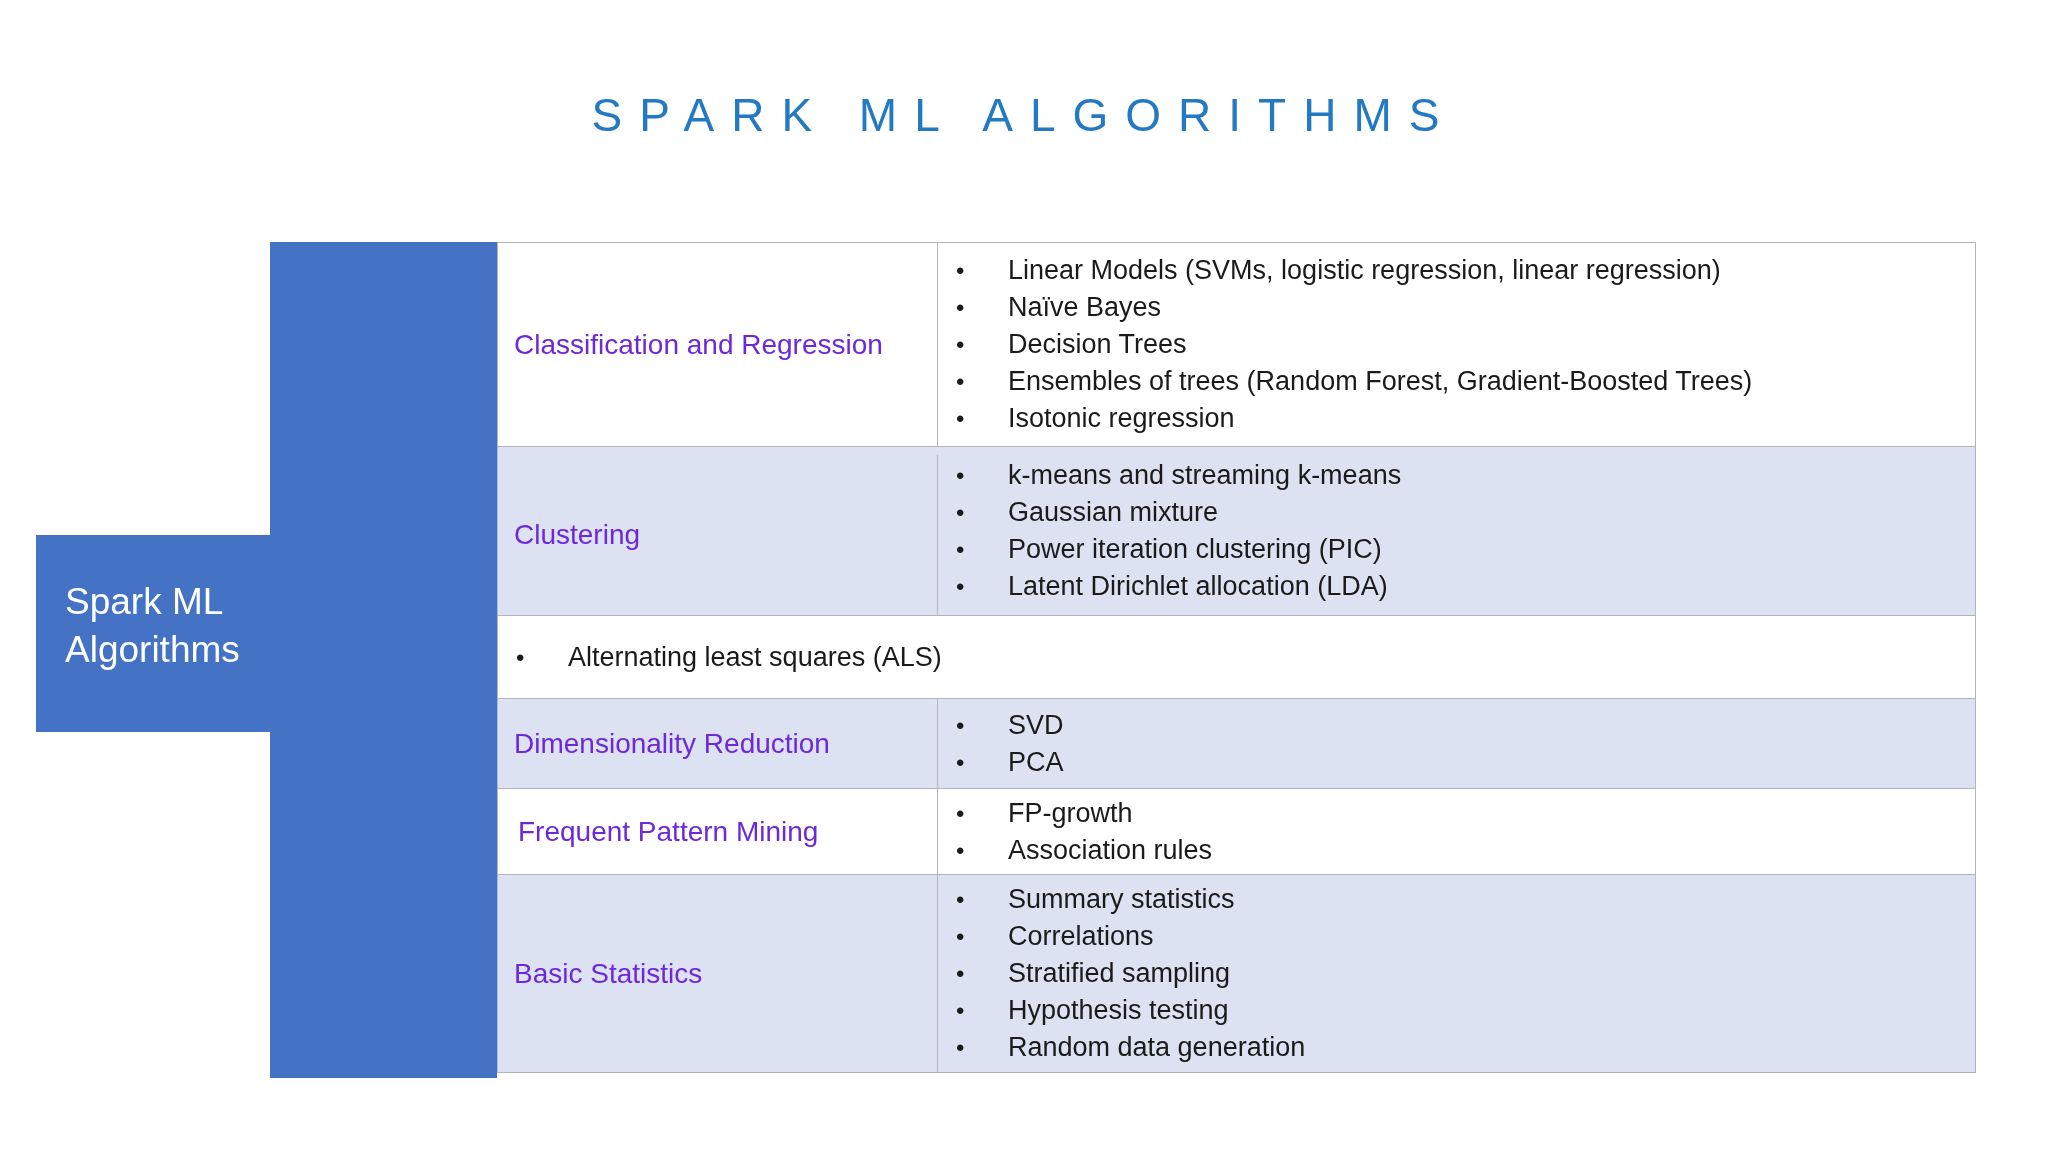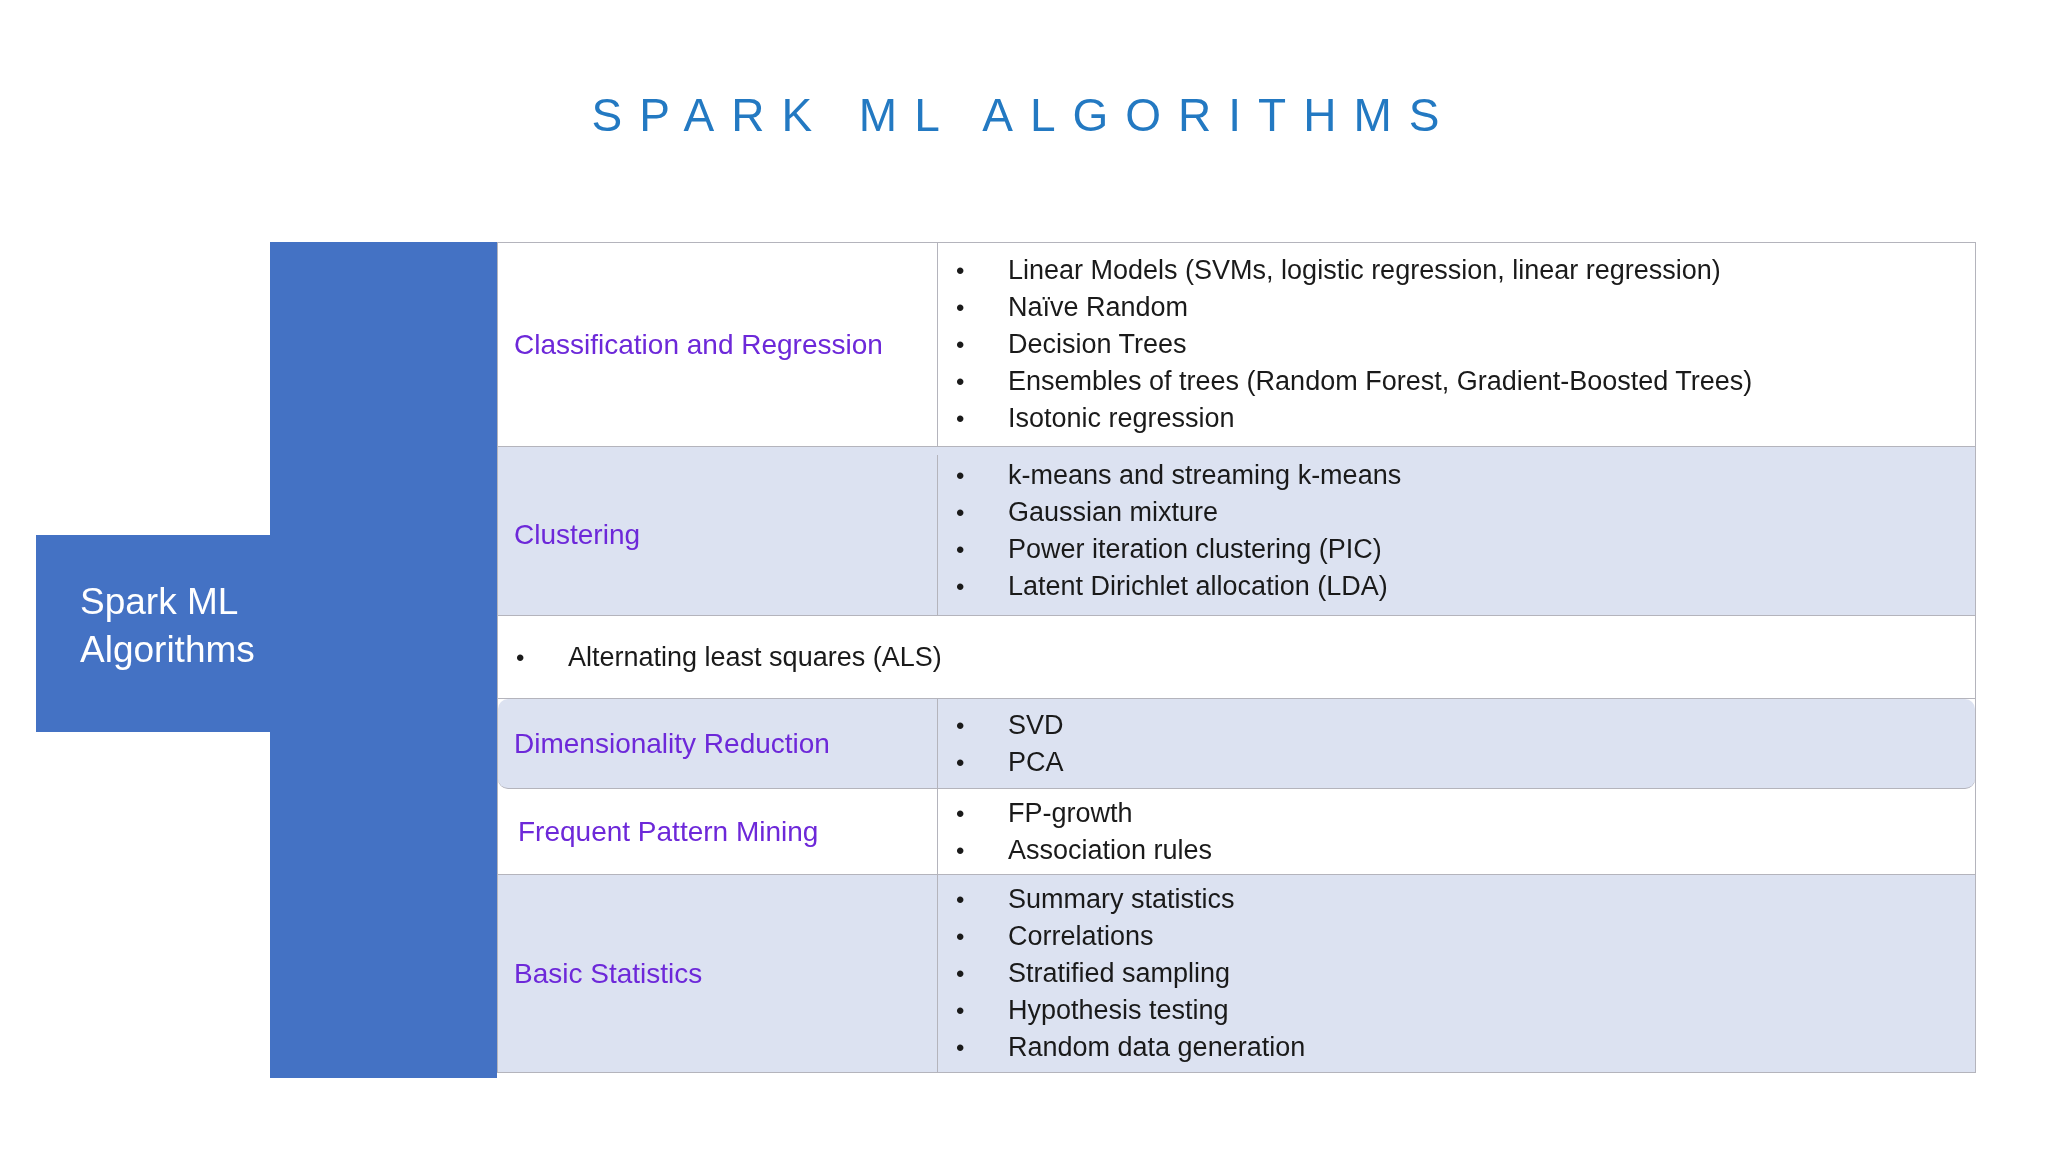--- a/index.html
+++ b/index.html
@@ -30,21 +30,21 @@
 
   
   #arrow-shape {
     position:absolute;
     left:0; top:230px;
     width:520px; height:860px;
     pointer-events:none;
   }
   #arrow-label {
     position:absolute;
-    left:80px; top:578px;
+    left:65px; top:578px;
     width:210px;
     color:#ffffff;
     font-size:37px;
     line-height:48px;
     font-weight:400;
     white-space:pre-line;
   }
 
   
   #table {
@@ -98,21 +98,21 @@
     font-size:24px;
     color:#1a1a1a;
     line-height:36px;
   }
   .bullet-text { flex:1 1 auto; }
 
   
   .r0 { height:204px; }
   .r1 { height:170px; }
   .r2 { height:84px; }
-  .r3 { height:90px;border-radius:10px; }
+  .r3 { height:90px; }
   .r4 { height:86px; }
   .r5 { height:197px; }
 </style>
 </head>
 <body>
 
 <div id="slide" style="background: rgb(255, 255, 255);">
 
   <div id="title" style="color: rgb(35, 121, 194);">SPARK ML ALGORITHMS</div>
 
@@ -126,21 +126,21 @@
   <div id="table" style="border-color: rgb(180, 180, 188);">
       <div class="row r0" style="border-bottom-color: rgb(180, 180, 188);">
         <div class="cat-cell" style="border-right-color: rgb(180, 180, 188);">Classification and Regression</div>
         <div class="items-cell">
           <div class="bullet-line">
             <span class="bullet-dot">•</span>
             <span class="bullet-text">Linear Models (SVMs, logistic regression, linear regression)</span>
           </div>
           <div class="bullet-line">
             <span class="bullet-dot">•</span>
-            <span class="bullet-text">Naïve Random</span>
+            <span class="bullet-text">Naïve Bayes</span>
           </div>
           <div class="bullet-line">
             <span class="bullet-dot">•</span>
             <span class="bullet-text">Decision Trees</span>
           </div>
           <div class="bullet-line">
             <span class="bullet-dot">•</span>
             <span class="bullet-text">Ensembles of trees (Random Forest, Gradient-Boosted Trees)</span>
           </div>
           <div class="bullet-line">

